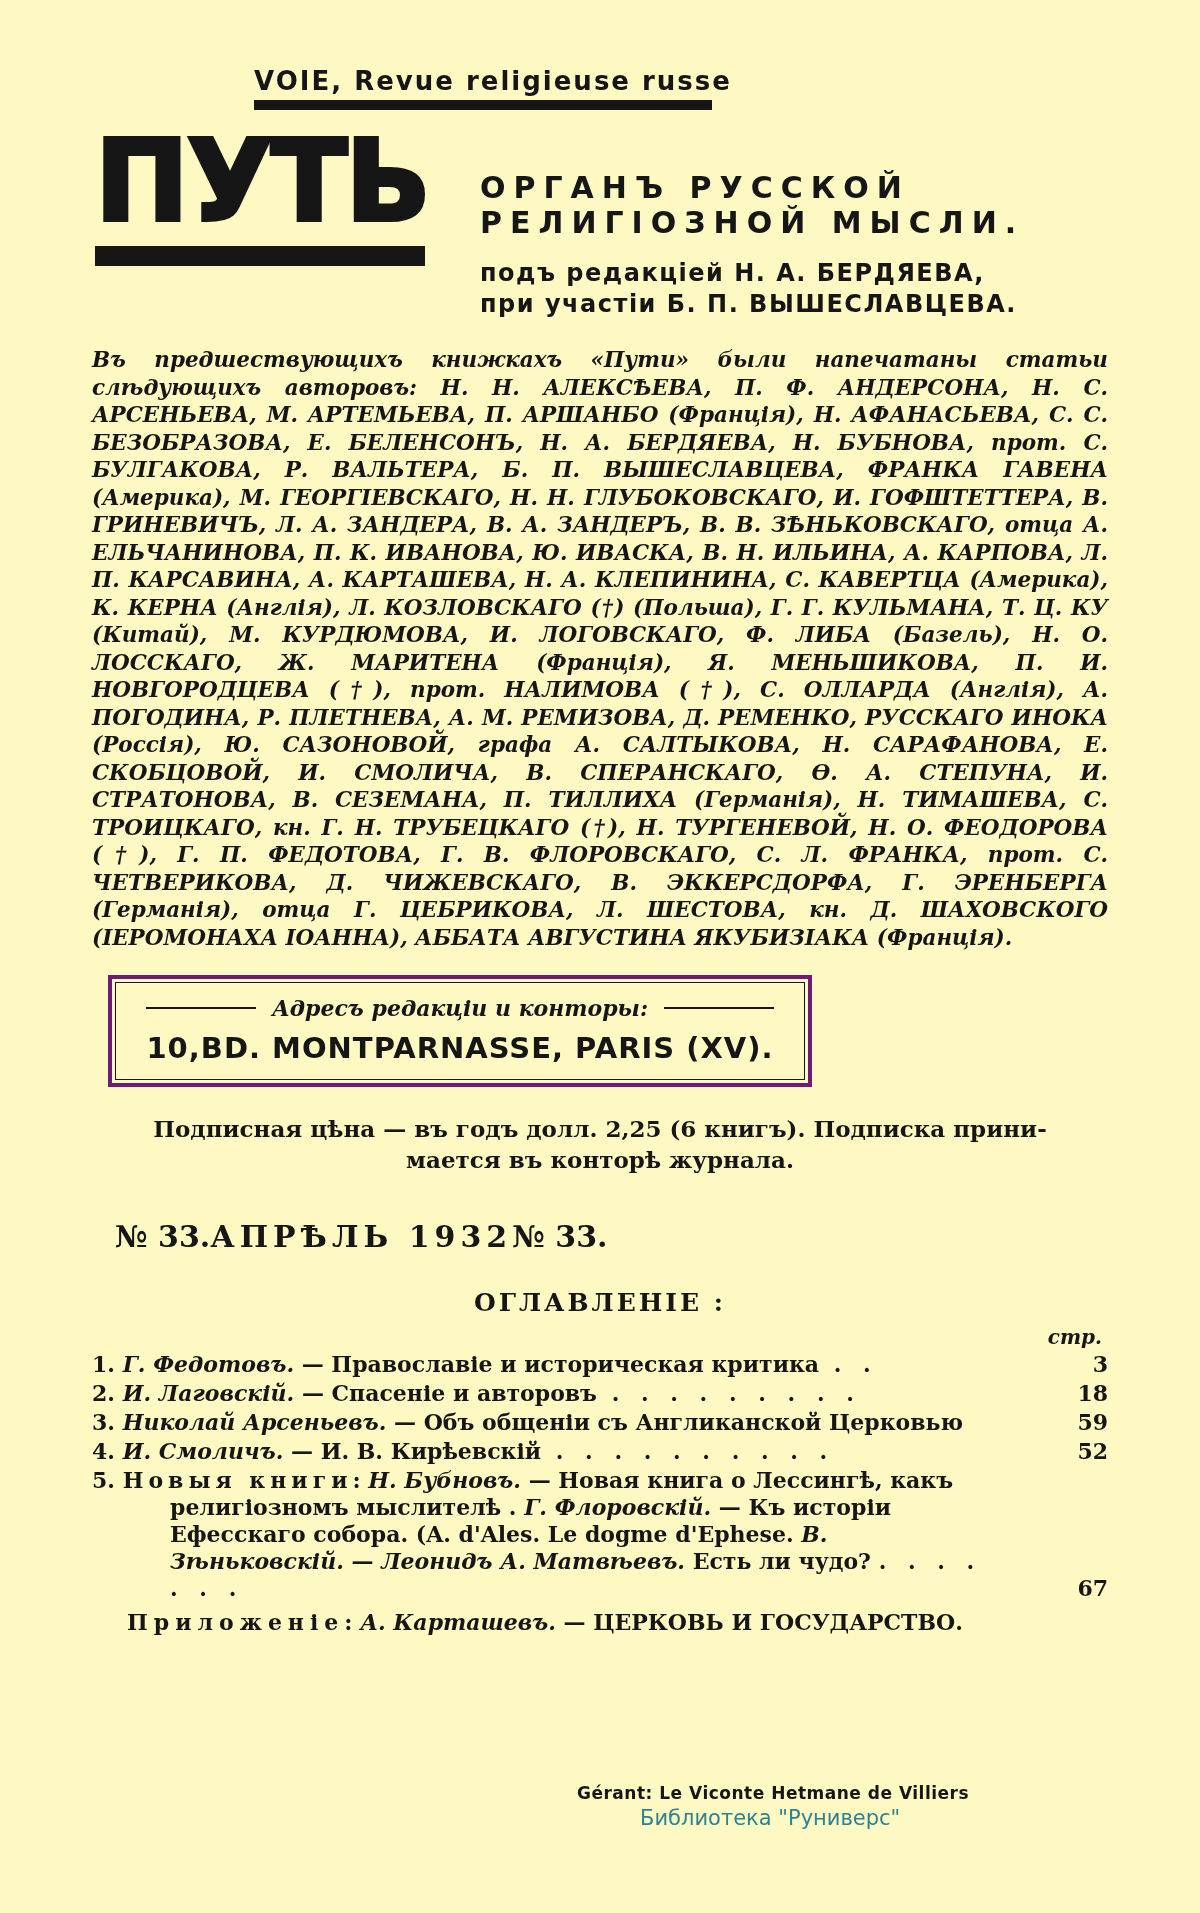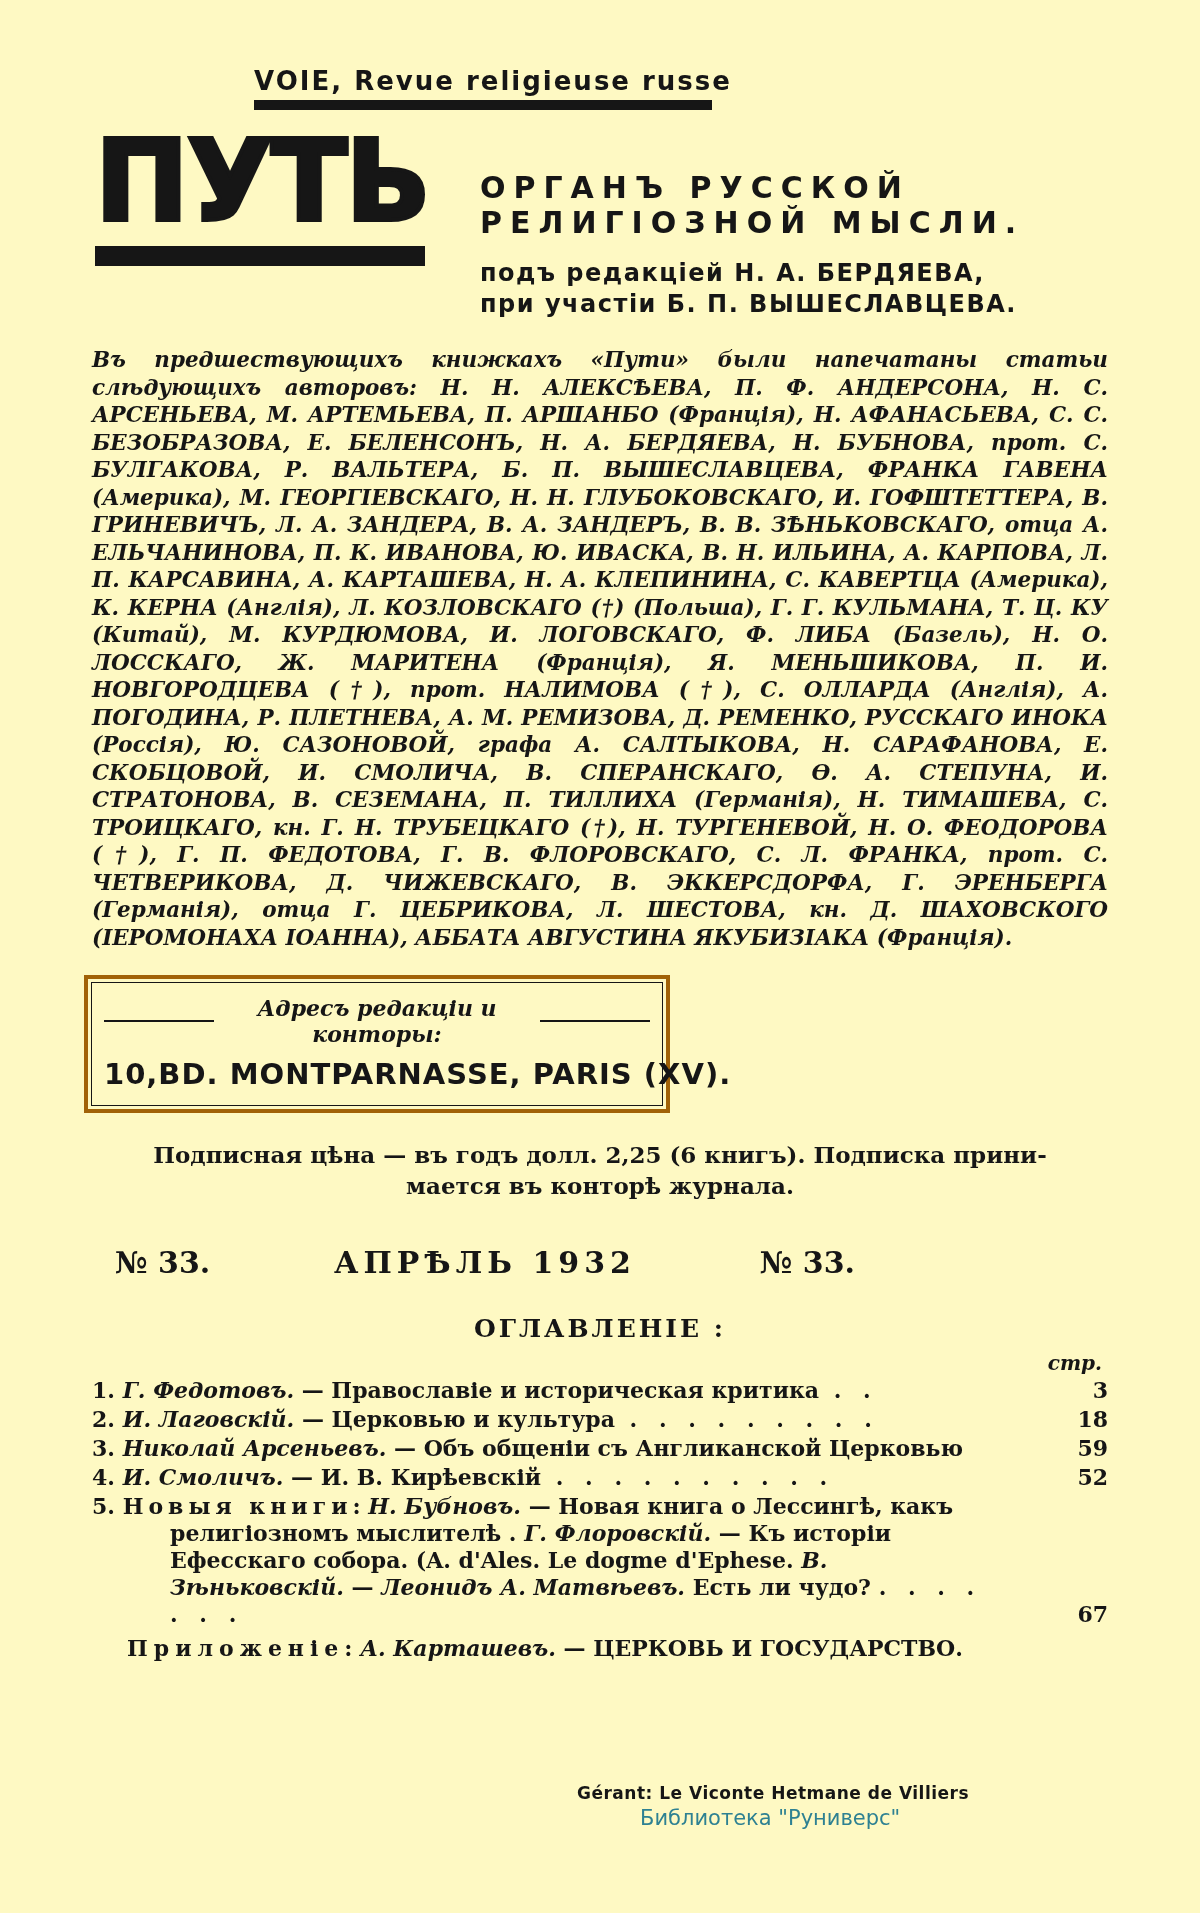--- a/index.html
+++ b/index.html
@@ -25,30 +25,30 @@
   .organ { margin-left:50px; padding-top:4px;margin-top:39px; }
   .organ-line { font-family:"DejaVu Sans","Liberation Sans",sans-serif; font-weight:bold; font-size:30px; letter-spacing:8px; line-height:1.15; white-space:nowrap; }
   .editors { margin-top:18px; }
   .editors-line { font-family:"DejaVu Sans","Liberation Sans",sans-serif; font-weight:bold; font-size:24px; letter-spacing:1.5px; line-height:1.3; white-space:nowrap; }
   
   .authors {
     margin:26px 92px 0 92px; font-style:italic; font-weight:bold;
     font-size:21.5px; line-height:27.5px; text-align:justify;
   }
   
-  .addr-outer { margin:24px 0 0 84px; width:586px; border:4px solid #a16207; padding:3px; box-sizing:border-box; }
+  .addr-outer { margin:24px 0 0 108px; width:704px; border:4px solid #701a75; padding:3px; box-sizing:border-box; }
   .addr-inner { border:1px solid #161616; padding:12px 12px 14px; text-align:center; }
   .addr-label { display:flex; align-items:center; justify-content:center; gap:16px; font-style:italic; font-weight:bold; font-size:22px; }
   .addr-label::before, .addr-label::after { content:""; height:2px; background:#161616; flex:0 0 110px; }
   .addr-text { margin-top:10px; font-family:"DejaVu Sans","Liberation Sans",sans-serif; font-weight:bold; font-size:29px; letter-spacing:1px; white-space:nowrap; }
   
   .pricing { margin-top:26px; text-align:center; font-weight:bold; font-size:23px; line-height:31px; }
   .price-it { font-style:italic; }
   
-  .issue-row { display:flex; justify-content:space-between; align-items:baseline; margin:44px 345px 0 115px; font-weight:bold; font-size:30px; }
+  .issue-row { display:flex; align-items:baseline; margin:44px 345px 0 115px; font-weight:bold; font-size:30px; }
   .issue-date { letter-spacing:5px; }
   
   .toc { margin:34px 92px 0 92px; font-size:22px; font-weight:bold; }
   .toc-head { text-align:center; font-size:25px; letter-spacing:3px; }
   .toc-pagecol { text-align:right; font-style:italic; font-size:20px; margin:8px 6px 2px 0; }
   .toc-item { position:relative; line-height:27px; margin-top:2px; }
   .indent40 { padding-left:40px; text-indent:-40px; padding-right:60px; }
   .indent78 { padding-left:78px; text-indent:-78px; }
   .pright110 { padding-right:110px; }
   .it { font-style:italic; }
@@ -111,21 +111,21 @@
     <div class="toc-pagecol">стр.</div>
 
     <div class="toc-item indent40">
       <span>1.</span>
       <span class="it">Г. Федотовъ.</span><span> — Православіе и историческая критика</span><span class="dots"> . .</span>
       <span class="pg">3</span>
     </div>
 
     <div class="toc-item indent40">
       <span>2.</span>
-      <span class="it">И. Лаговскій.</span><span> — Церковью и культура</span><span class="dots"> . . . . . . . . .</span>
+      <span class="it">И. Лаговскій.</span><span> — Спасеніе и авторовъ</span><span class="dots"> . . . . . . . . .</span>
       <span class="pg">18</span>
     </div>
 
     <div class="toc-item indent40">
       <span>3.</span>
       <span class="it">Николай Арсеньевъ.</span><span> — Объ общеніи съ Англиканской Церковью</span><span class="dots"></span>
       <span class="pg">59</span>
     </div>
 
     <div class="toc-item indent40">

